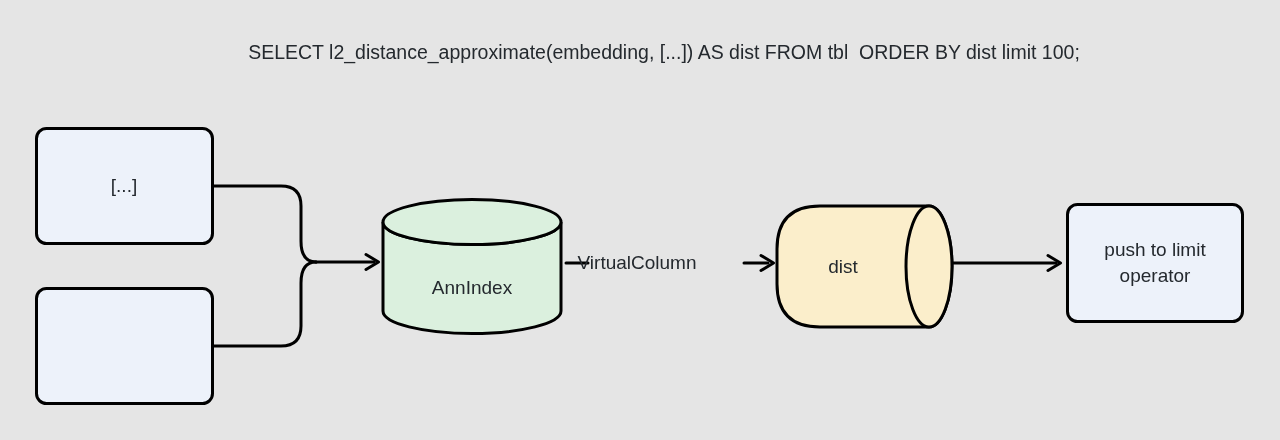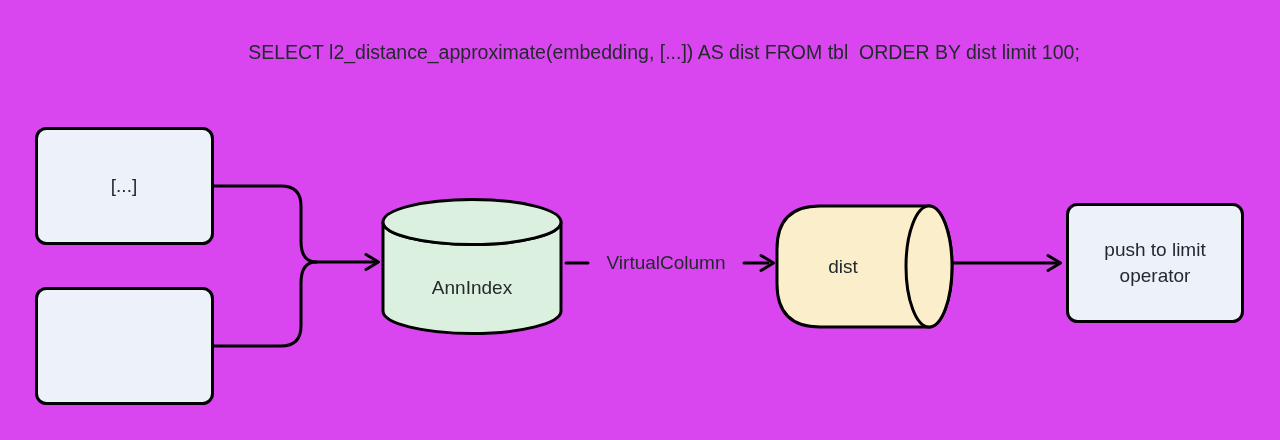--- a/index.html
+++ b/index.html
@@ -1,20 +1,20 @@
 <!DOCTYPE html>
 <html><head>
 <meta charset="utf-8">
 <style>
   html, body { margin: 0; padding: 0; background: #ffffff; }
   #canvas {
     position: relative;
     width: 1280px;
     height: 440px;
-    background: #d946ef;
+    background: #e5e5e5;
     overflow: hidden;
     font-family: "Liberation Sans", sans-serif;
   }
   #shapes { position: absolute; left: 0; top: 0; }
   .shape { stroke: #000000; stroke-width: 3; }
   .line  { stroke: #000000; stroke-width: 3; fill: none; stroke-linecap: round; stroke-linejoin: round; }
   .lbl {
     position: absolute;
     display: flex;
     align-items: center;
@@ -25,21 +25,21 @@
     color: #24292e;
   }
   #title-line {
     top: 40px; left: 24px; width: 1280px; height: 24px;
     font-size: 19.5px;
     white-space: pre;
   }
   #lbl-vec  { left: 36px;  top: 128px; width: 176px; height: 115px; }
   #lbl-100  { left: 36px;  top: 288px; width: 176px; height: 115px; }
   #lbl-ann  { left: 383px; top: 255px; width: 178px; height: 66px; text-align: center;  }
-  #lbl-vcol { left: 591px; top: 251px; width: 150px; height: 24px;  }
+  #lbl-vcol { left: 562px; top: 251px; width: 150px; height: 24px;  }
   #lbl-dist { left: 777px; top: 206px; width: 132px; height: 121px; }
   #lbl-push { left: 1067px; top: 204px; width: 176px; height: 117px; }
   #lbl-push .wrap { width: 160px; }
 </style>
 </head>
 <body>
 
 <div id="canvas">
 
   <svg id="shapes" width="1280" height="440" viewBox="0 0 1280 440">

